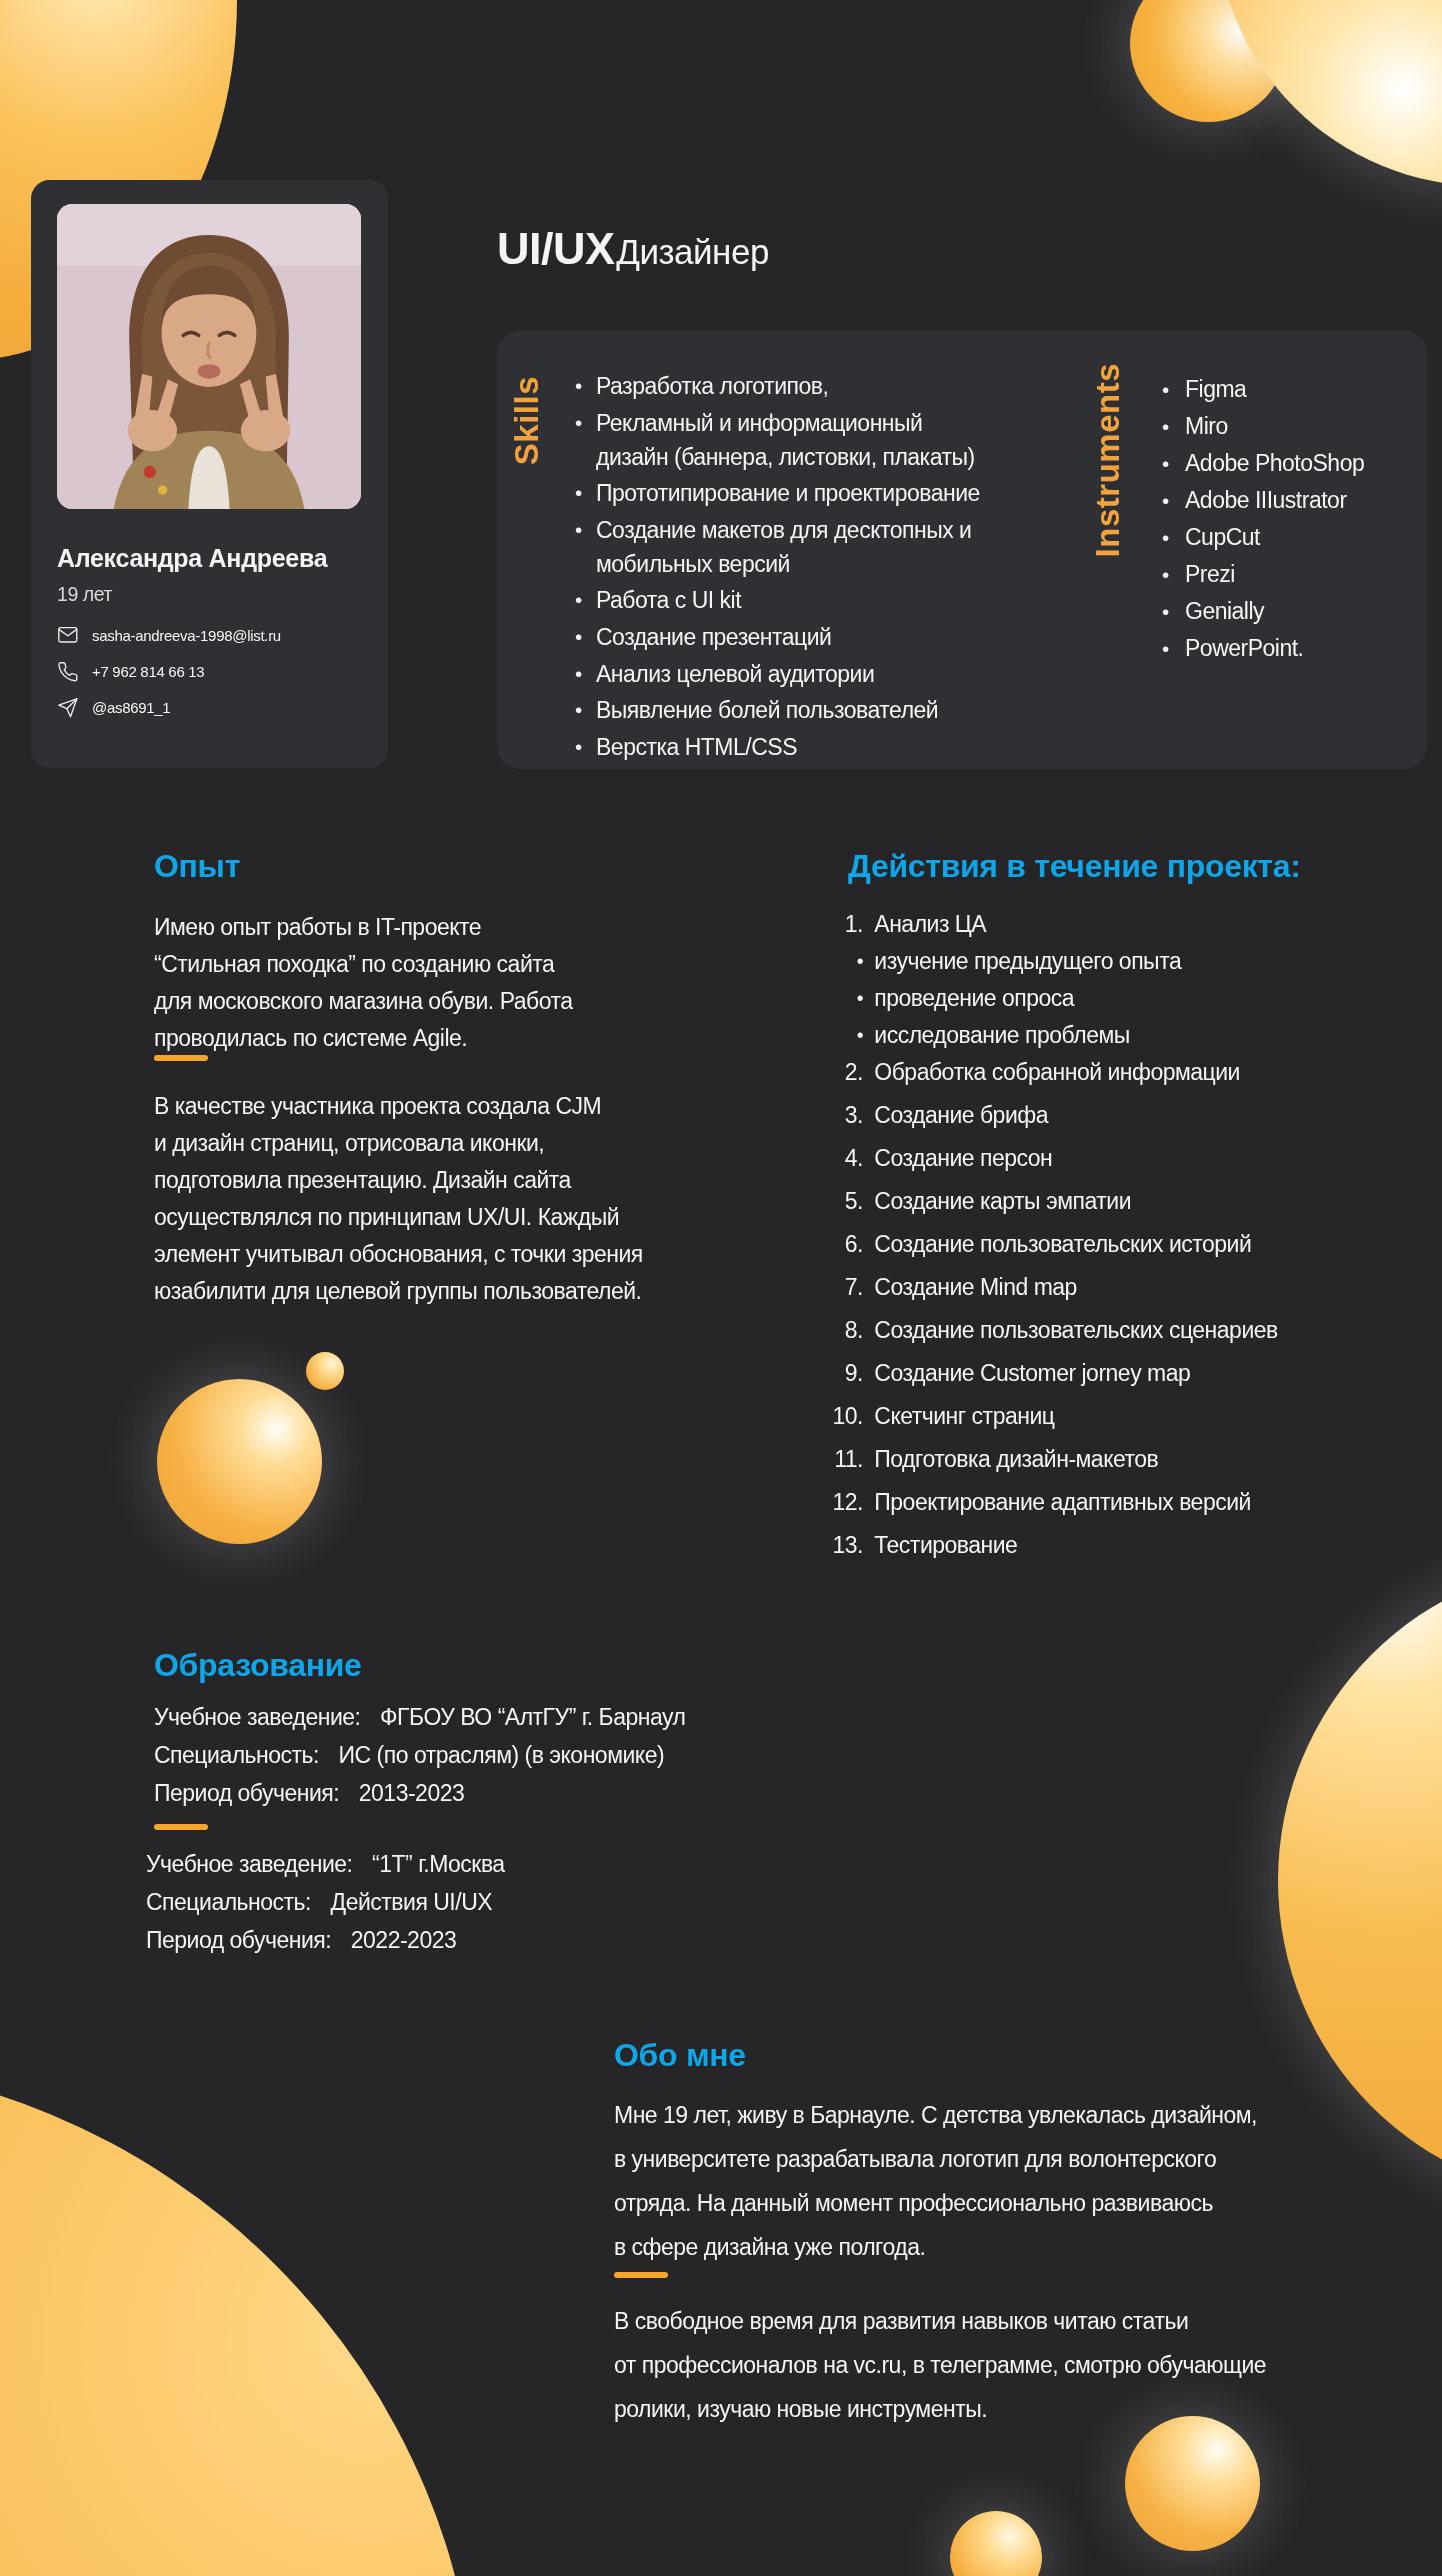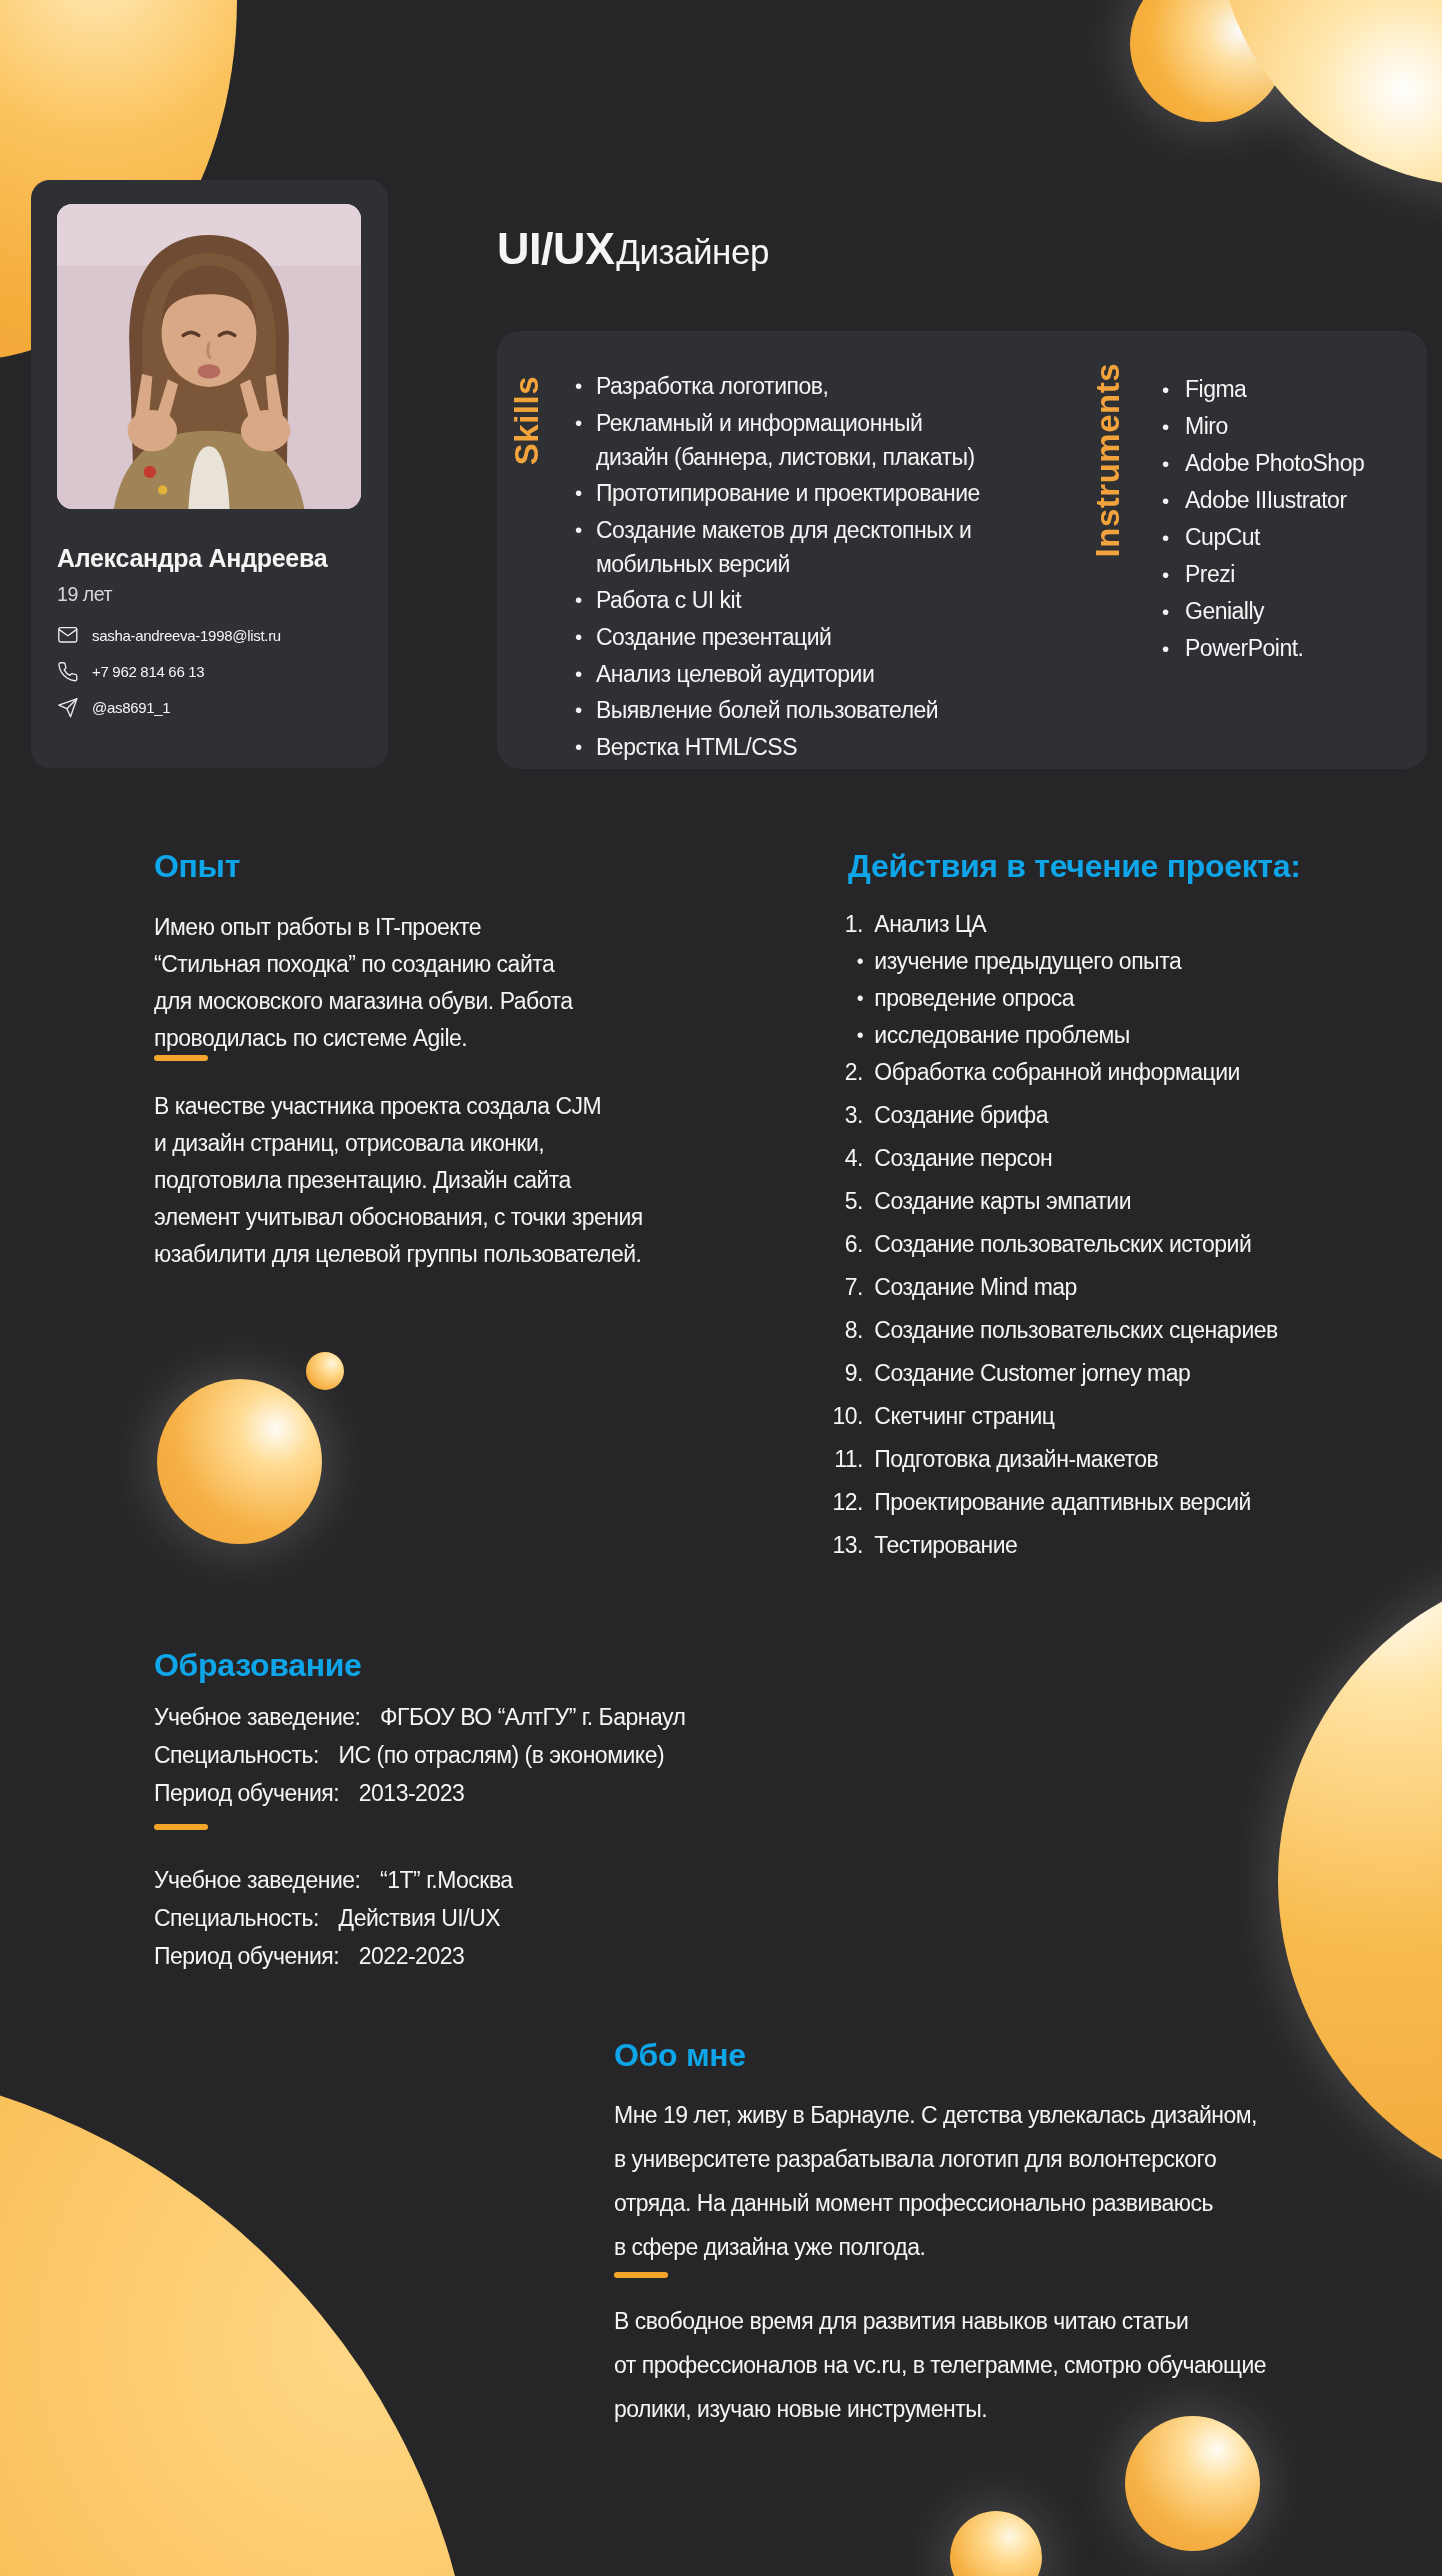--- a/index.html
+++ b/index.html
@@ -264,20 +264,21 @@
     <div class="pl">Имею опыт работы в IT-проекте</div>
     <div class="pl">“Стильная походка” по созданию сайта</div>
     <div class="pl">для московского магазина обуви. Работа</div>
     <div class="pl">проводилась по системе Agile.</div>
   </div>
   <div class="divider" style="left:154px;top:1055px;"></div>
   <div class="para" style="left:154px;top:1088px;">
     <div class="pl">В качестве участника проекта создала CJM</div>
     <div class="pl">и дизайн страниц, отрисовала иконки,</div>
     <div class="pl">подготовила презентацию. Дизайн сайта</div>
+    <div class="pl">осуществлялся по принципам UX/UI. Каждый</div>
     <div class="pl">элемент учитывал обоснования, с точки зрения</div>
     <div class="pl">юзабилити для целевой группы пользователей.</div>
   </div>
 
   <div class="h-orange" style="left:848px;top:848px;">Действия в течение проекта:</div>
   <ul class="plain act-list">
     <li class="num tight">
         <span class="mk">1.</span>
         <span class="tx">Анализ ЦА</span>
       </li>
@@ -343,21 +344,21 @@
       </li>
   </ul>
 
   <div class="h-orange" style="left:154px;top:1647px;">Образование</div>
   <div class="edu-block" style="left:154px;top:1698px;">
     <div class="edu-row"><span class="lbl">Учебное заведение:</span><span class="val">ФГБОУ ВО “АлтГУ” г. Барнаул</span></div>
     <div class="edu-row"><span class="lbl">Специальность:</span><span class="val">ИС (по отраслям) (в экономике)</span></div>
     <div class="edu-row"><span class="lbl">Период обучения:</span><span class="val">2013-2023</span></div>
   </div>
   <div class="divider" style="left:154px;top:1824px;"></div>
-  <div class="edu-block" style="left:154px;top:1845px;margin-top:16px;">
+  <div class="edu-block" style="left:146px;top:1845px;">
     <div class="edu-row"><span class="lbl">Учебное заведение:</span><span class="val">“1T” г.Москва</span></div>
     <div class="edu-row"><span class="lbl">Специальность:</span><span class="val">Действия UI/UX</span></div>
     <div class="edu-row"><span class="lbl">Период обучения:</span><span class="val">2022-2023</span></div>
   </div>
 
   <div class="h-orange" style="left:614px;top:2037px;">Обо мне</div>
   <div class="para wide" style="left:614px;top:2093px;">
     <div class="pl">Мне 19 лет, живу в Барнауле. С детства увлекалась дизайном,</div>
     <div class="pl">в университете разрабатывала логотип для волонтерского</div>
     <div class="pl">отряда. На данный момент профессионально развиваюсь</div>

